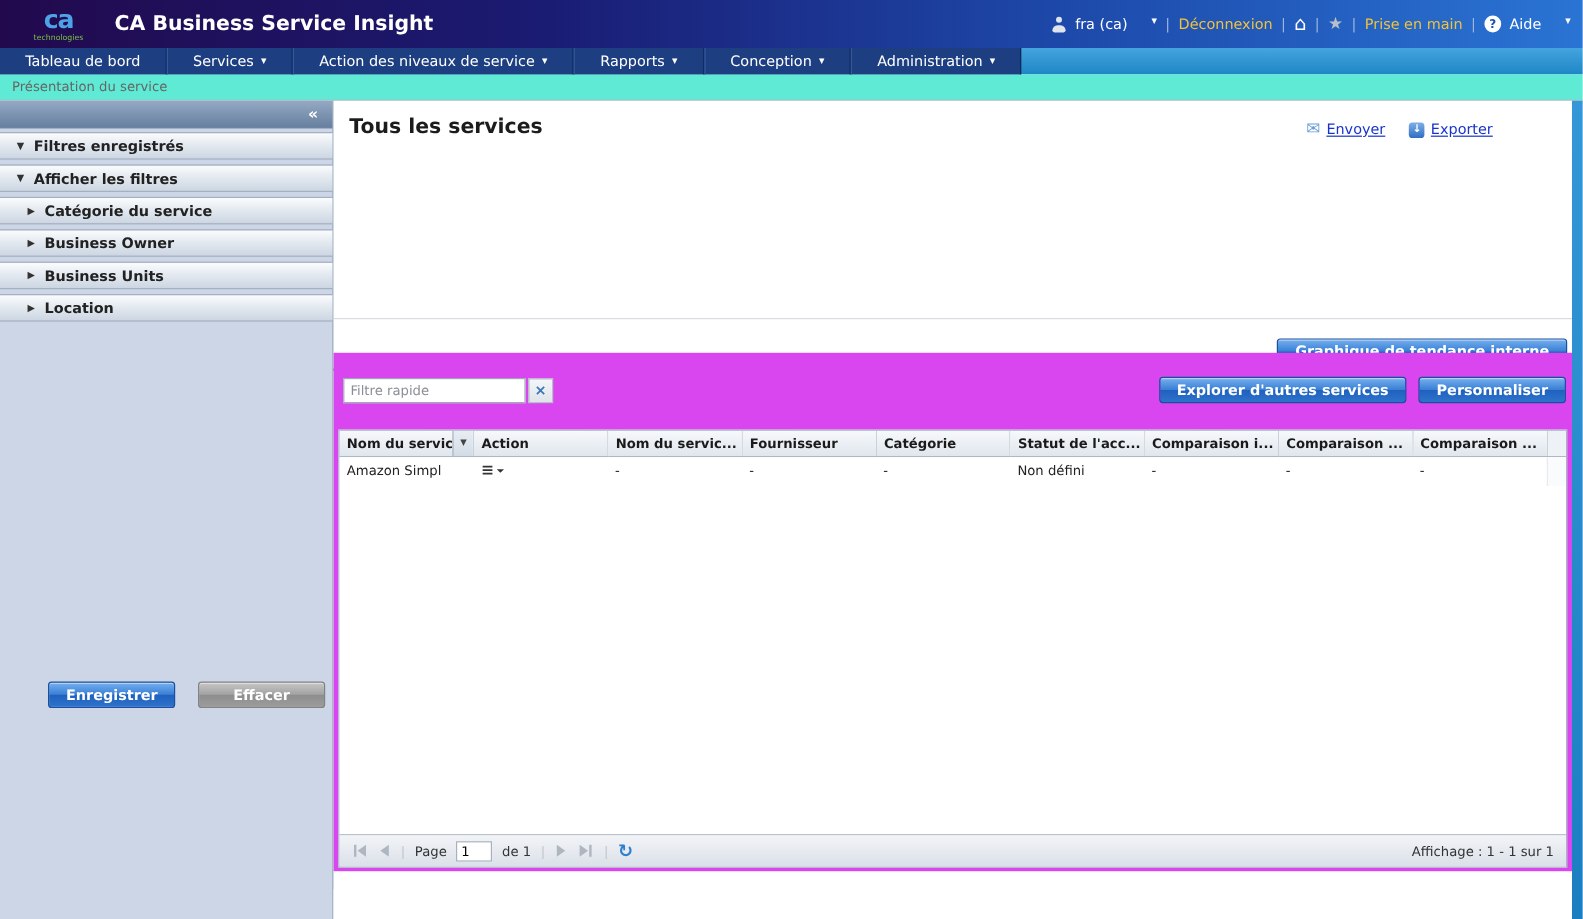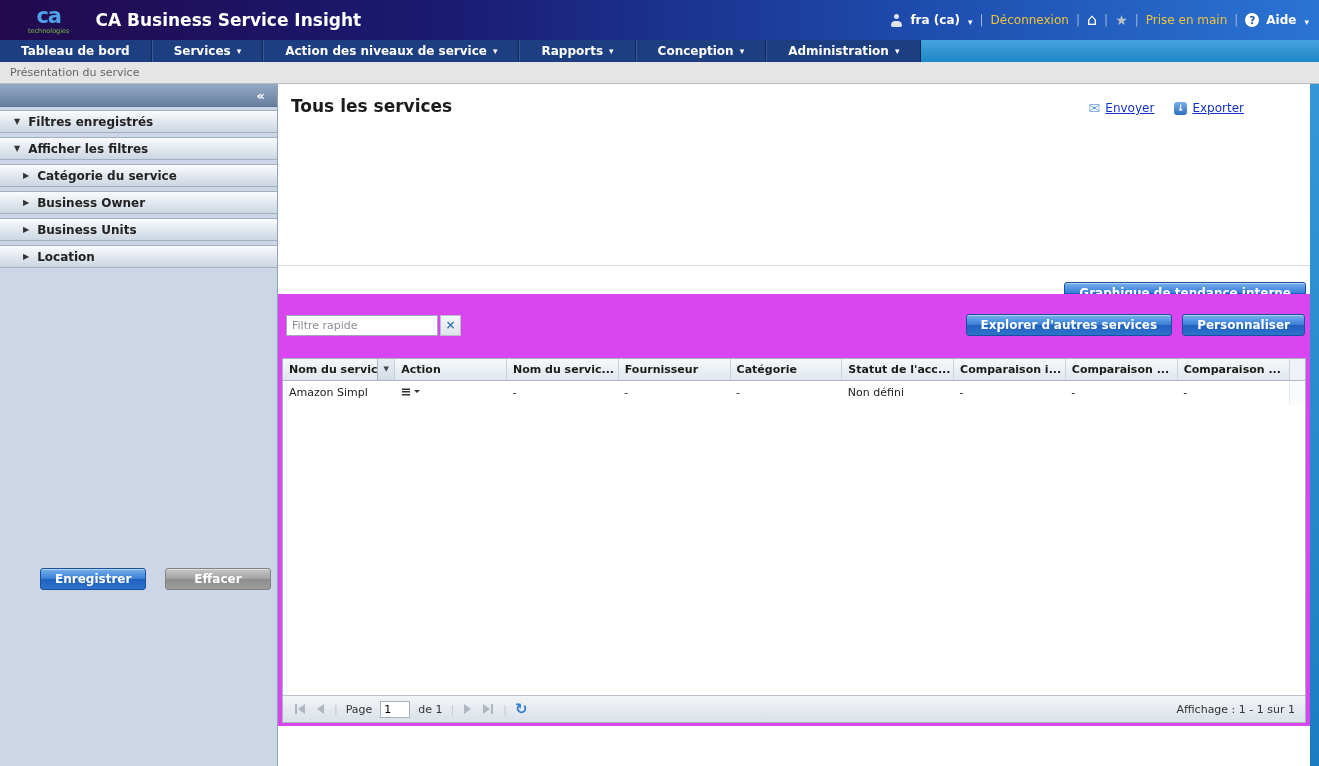--- a/index.html
+++ b/index.html
@@ -10,39 +10,39 @@
   
   .topbar { height:40px; display:flex; align-items:center;
     background:linear-gradient(90deg,#22094d 0%,#1a1b72 34%,#1d4aab 68%,#2a74d4 100%); }
   .logo { margin-left:28px; line-height:1; text-align:center; }
   .logo-main { font-size:21px; font-weight:bold; color:#4da2e8; letter-spacing:-1px; }
   .logo-sub { font-size:6.5px; color:#7ac143; margin-top:1px; }
   .app-title { margin-left:26px; font-size:17px; font-weight:bold; color:#fff; }
   .user-area { margin-left:auto; margin-right:10px; display:flex; align-items:center; gap:7px; color:#fff; font-size:12px; white-space:nowrap; }
   .hsep { color:#9fb4e0; } .hsep::before { content:"|"; }
   .ylink { color:#f0c33c; cursor:pointer; }
-  .wlink { color:#fff; cursor:pointer; display:flex; align-items:flex-end; gap:8px;font-weight:bold; }
+  .wlink { color:#fff; cursor:pointer; display:flex; align-items:flex-start; gap:20px; }
   .caret-sm { font-size:9px; }
   .person-icon { display:inline-block; position:relative; width:13px; height:13px; }
   .person-icon::before { content:""; position:absolute; top:0; left:4px; width:5px; height:5px; border-radius:50%; background:#dfe4ee; }
   .person-icon::after { content:""; position:absolute; bottom:0; left:1px; width:11px; height:6px; border-radius:5px 5px 2px 2px; background:#dfe4ee; }
   .home-icon { font-size:16px; color:#fff; line-height:1; }
   .star-icon { font-size:14px; color:#b9bfc9; line-height:1; }
   .help-icon { display:inline-flex; width:14px; height:14px; border-radius:50%; background:#fff; color:#1d52b4; font-weight:bold; font-size:10px; align-items:center; justify-content:center; }
 
   
-  .navrow { height:22px; display:flex; background:linear-gradient(180deg,#44a4de 0%,#1f86c6 100%);font-weight:bold; }
+  .navrow { height:22px; display:flex; background:linear-gradient(180deg,#44a4de 0%,#1f86c6 100%); }
   .nav-bar { display:flex; background:#1d3f82; }
   .nav-item { display:flex; align-items:center; padding:0 21px; color:#fff; font-size:12px; cursor:pointer;
     border-right:1px solid #10295c; border-left:1px solid #35599c; white-space:nowrap; }
   .nav-item:first-child { border-left:none; }
   .nav-caret { font-size:9px; margin-left:6px; }
 
   
-  .breadcrumb { height:22px; line-height:21px; background:#e5e5e5; border-bottom:1px solid #b4bcc6; padding-left:10px; color:#666; font-size:11px; }
+  .breadcrumb { height:22px; line-height:21px; background:#5eead4; border-bottom:1px solid #b4bcc6; padding-left:10px; color:#666; font-size:11px; }
 
   
   .bodyrow { display:flex; height:682px; }
   .sidebar { width:278px; background:#cdd6e7; border-right:1px solid #90a1b8; position:relative; flex-shrink:0; }
   .collapse-bar { height:23px; background:linear-gradient(180deg,#94a9c4,#67809f); border-bottom:1px solid #5d7496;
     display:flex; align-items:center; justify-content:flex-end; padding-right:12px; margin-bottom:3px; }
   .collapse-glyph { color:#fff; font-size:13px; font-weight:bold; cursor:pointer; }
   .filter-bar { height:23px; margin-bottom:4px; display:flex; align-items:center; font-weight:bold; font-size:12px; color:#222;
     background:linear-gradient(180deg,#fbfcfd 0%,#e2e8ef 50%,#ccd6e2 100%);
     border-top:1px solid #a3b0c0; border-bottom:1px solid #a3b0c0; cursor:pointer; }

